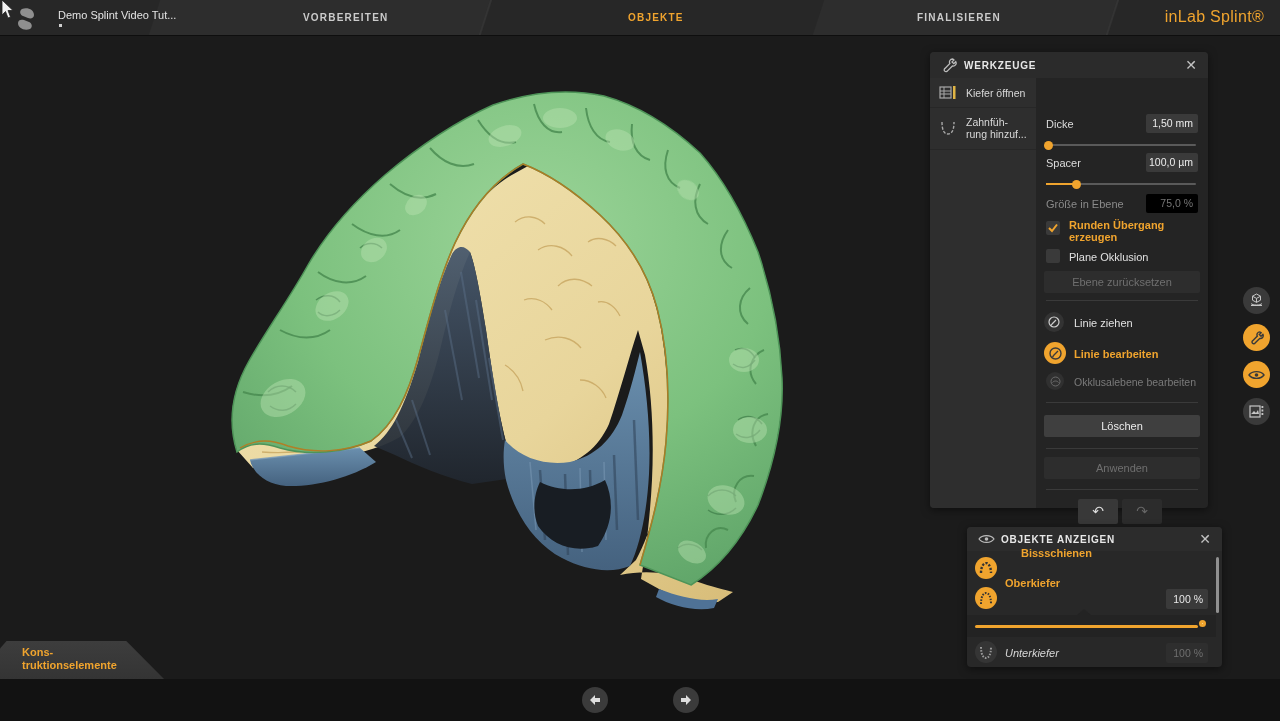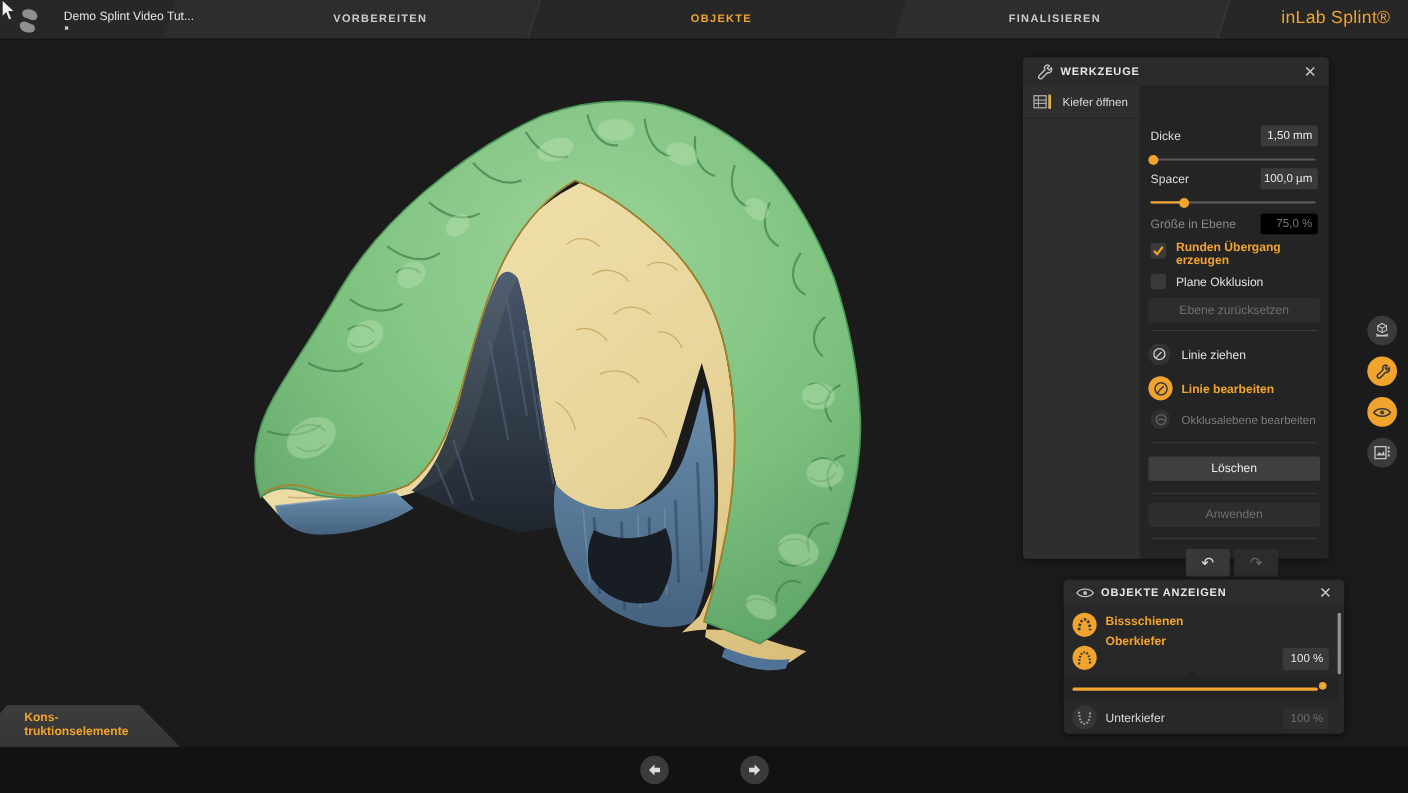--- a/index.html
+++ b/index.html
@@ -78,21 +78,21 @@
   .divider { position:absolute; left:10px; right:10px; height:1px; background:#3a3a3a; }
   .line-row-lbl { position:absolute; left:38px; }
   .small-btn { position:absolute; width:40px; height:25px; border-radius:2px; text-align:center; line-height:24px;
     font-size:14px; cursor:pointer; }
 
   
   #objects-panel { left:967px; top:527px; width:255px; height:140px; background:#282828; }
   #objects-panel .panel-header { height:24px; background:#2c2c2c; }
   .obj-row-lbl { position:absolute; left:38px; font-size:11px; font-weight:bold; }
   .obj-row-lbl.orange { color:#f0a42e; }
-  .obj-row-lbl.white { color:#d8d8d8; font-weight:normal; }
+  .obj-row-lbl.white { color:#d8d8d8; font-weight:normal;font-style:italic; }
   .obj-val { position:absolute; right:14px; width:42px; height:20px; background:#3a3a3a; border-radius:2px;
     color:#e8e8e8; font-size:10.5px; text-align:right; line-height:20px; padding-right:5px; }
   .obj-val.dim { background:#2e2e2e; color:#6f6f6f; }
   #obj-slider-block { position:absolute; left:0; top:88px; right:6px; height:22px; background:#232323; }
   #obj-slider-block::before { content:""; position:absolute; left:110px; top:-6px; border-left:7px solid transparent;
     border-right:7px solid transparent; border-bottom:6px solid #232323; }
   #obj-scrollbar { position:absolute; right:3px; top:30px; width:3px; height:56px; background:#909090; border-radius:2px; }
 
   
   .fab { position:absolute; left:1243px; width:27px; height:27px; border-radius:50%;
@@ -319,20 +319,29 @@
         <svg width="18" height="16" viewBox="0 0 18 16">
           <rect x="1" y="2" width="11" height="11" fill="none" stroke="#a8a8a8" stroke-width="1.2"></rect>
           <line x1="1" y1="6" x2="12" y2="6" stroke="#a8a8a8" stroke-width="1"></line>
           <line x1="1" y1="9" x2="12" y2="9" stroke="#a8a8a8" stroke-width="1"></line>
           <line x1="5" y1="2" x2="5" y2="13" stroke="#a8a8a8" stroke-width="1"></line>
           <rect x="14" y="1" width="2.5" height="13" fill="#e0b545"></rect>
         </svg>
       </span>
       <div class="rlb" style="top:9px;">Kiefer öffnen</div>
     </div>
+    <div class="rail-item" style="height:42px;">
+      <span class="ric" style="top:12px;left:9px;">
+        <svg width="18" height="16" viewBox="0 0 18 16">
+          <path d="M3,2 C3,10 5,14 9,14 C13,14 15,10 15,2" fill="none" stroke="#a8a8a8" stroke-width="1.4" stroke-dasharray="3,1.6"></path>
+        </svg>
+      </span>
+      <div class="rlb preline" style="top:8px;">Zahnfüh-
+rung hinzuf...</div>
+    </div>
   </div>
 
   <div id="tools-content">
 
     <div class="fld-label" style="top:40px;">Dicke</div>
     <div class="val-box" style="top:36px;">1,50 mm</div>
     <div class="sl-track" style="top:66px;">
       <div class="sl-knob" style="left:-2px;"></div>
     </div>
 
@@ -405,21 +414,21 @@
     </svg>
     <div class="panel-title" style="top:7px;">OBJEKTE ANZEIGEN</div>
     <div class="panel-close" style="top:3px;">✕</div>
   </div>
 
   <span class="circle-ic orange abs" style="left:8px;top:30px;">
     <svg width="14" height="12" viewBox="0 0 14 12">
       <path d="M2,11 C2,4 5,1 7,1 C9,1 12,4 12,11" fill="none" stroke="#343434" stroke-width="2.4" stroke-dasharray="2.2,1.6"></path>
     </svg>
   </span>
-  <div class="obj-row-lbl orange" style="top:32px;">Bissschienen</div>
+  <div class="obj-row-lbl orange" style="top:20px;margin-left:16px;">Bissschienen</div>
 
   <span class="circle-ic orange abs" style="left:8px;top:60px;">
     <svg width="14" height="13" viewBox="0 0 14 13">
       <path d="M2,12 C2,4 4.5,1 7,1 C9.5,1 12,4 12,12" fill="none" stroke="#343434" stroke-width="2" stroke-dasharray="1.6,1.4"></path>
     </svg>
   </span>
   <div class="obj-row-lbl orange" style="top:50px;">Oberkiefer</div>
   <div class="obj-val" style="top:62px;">100 %</div>
 
   <div id="obj-slider-block">

